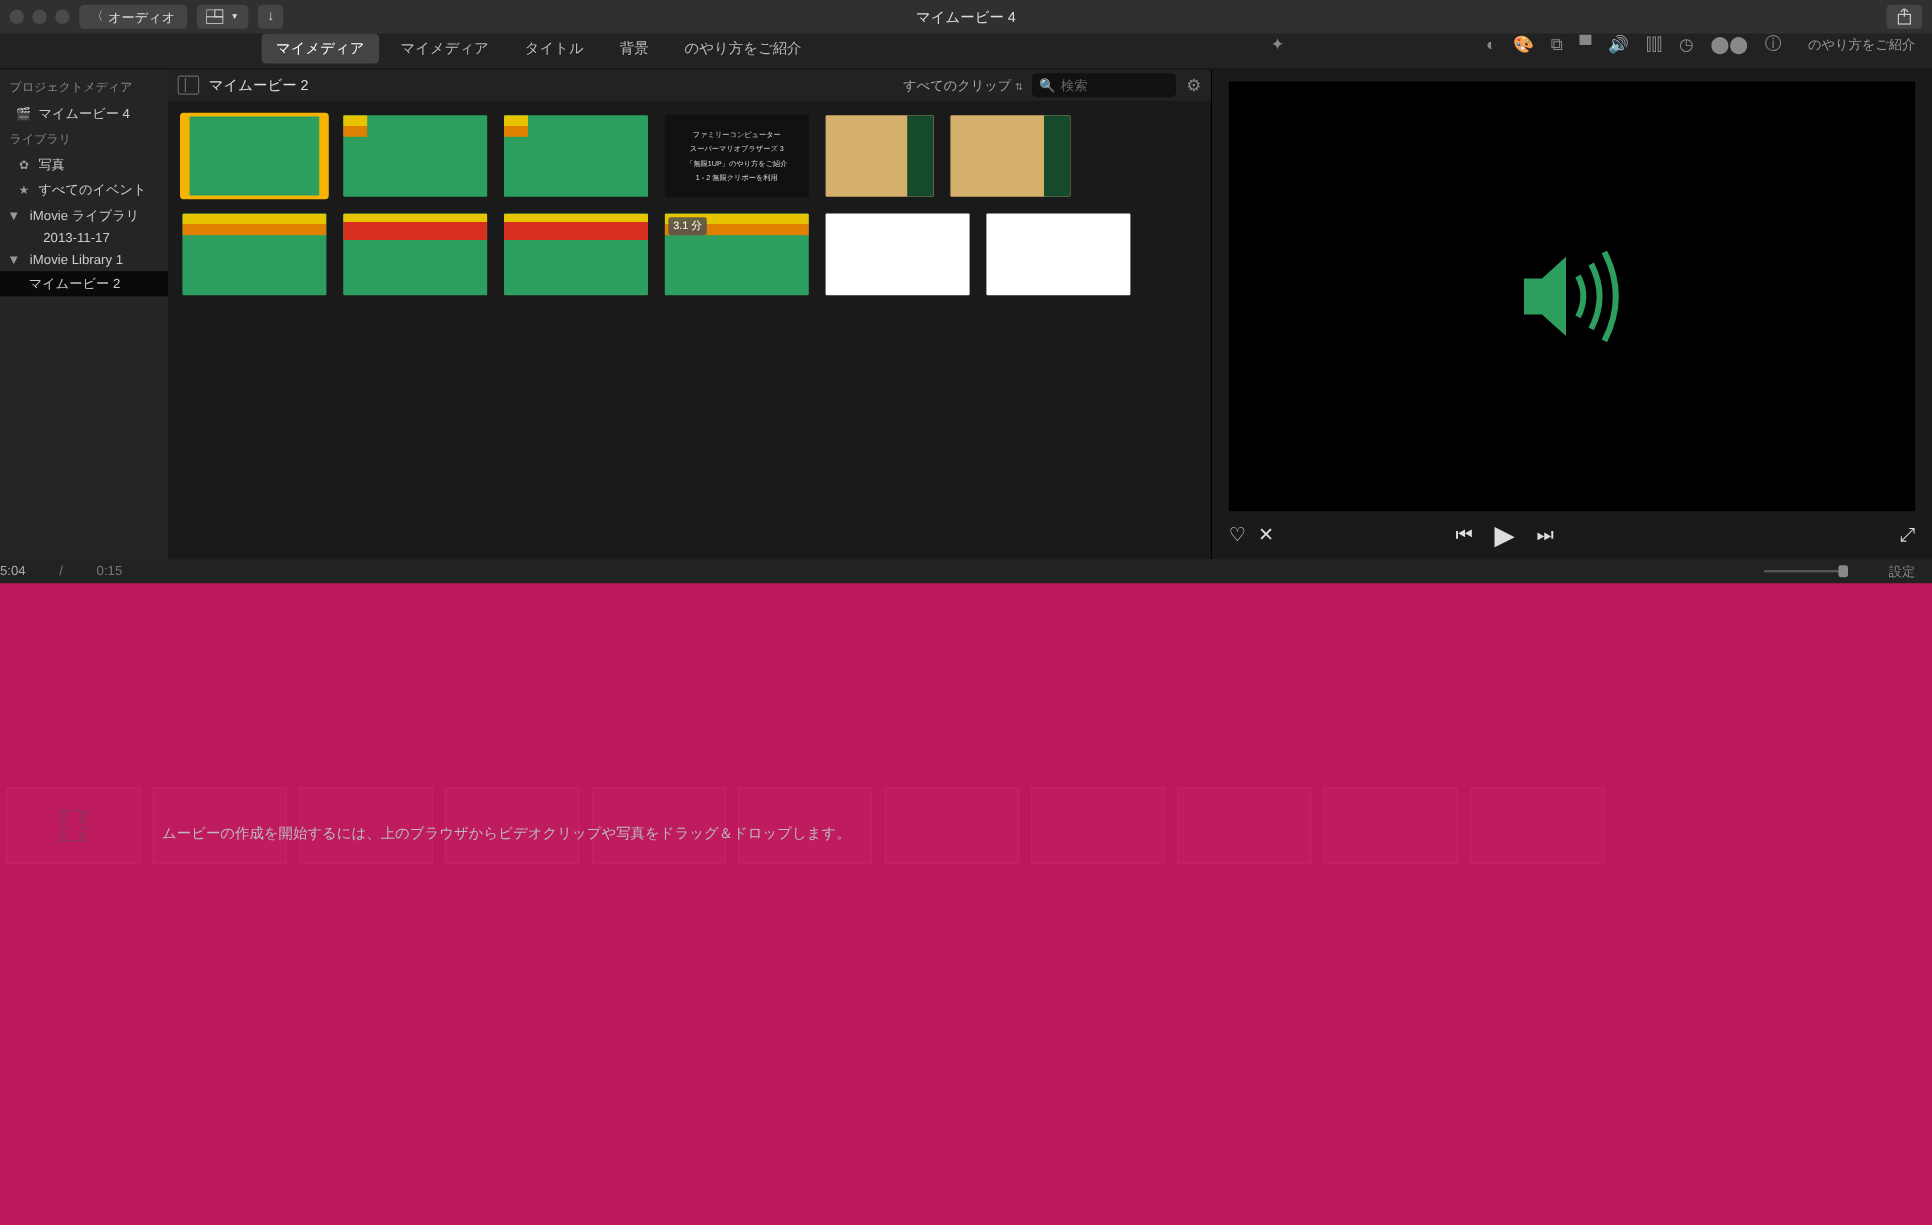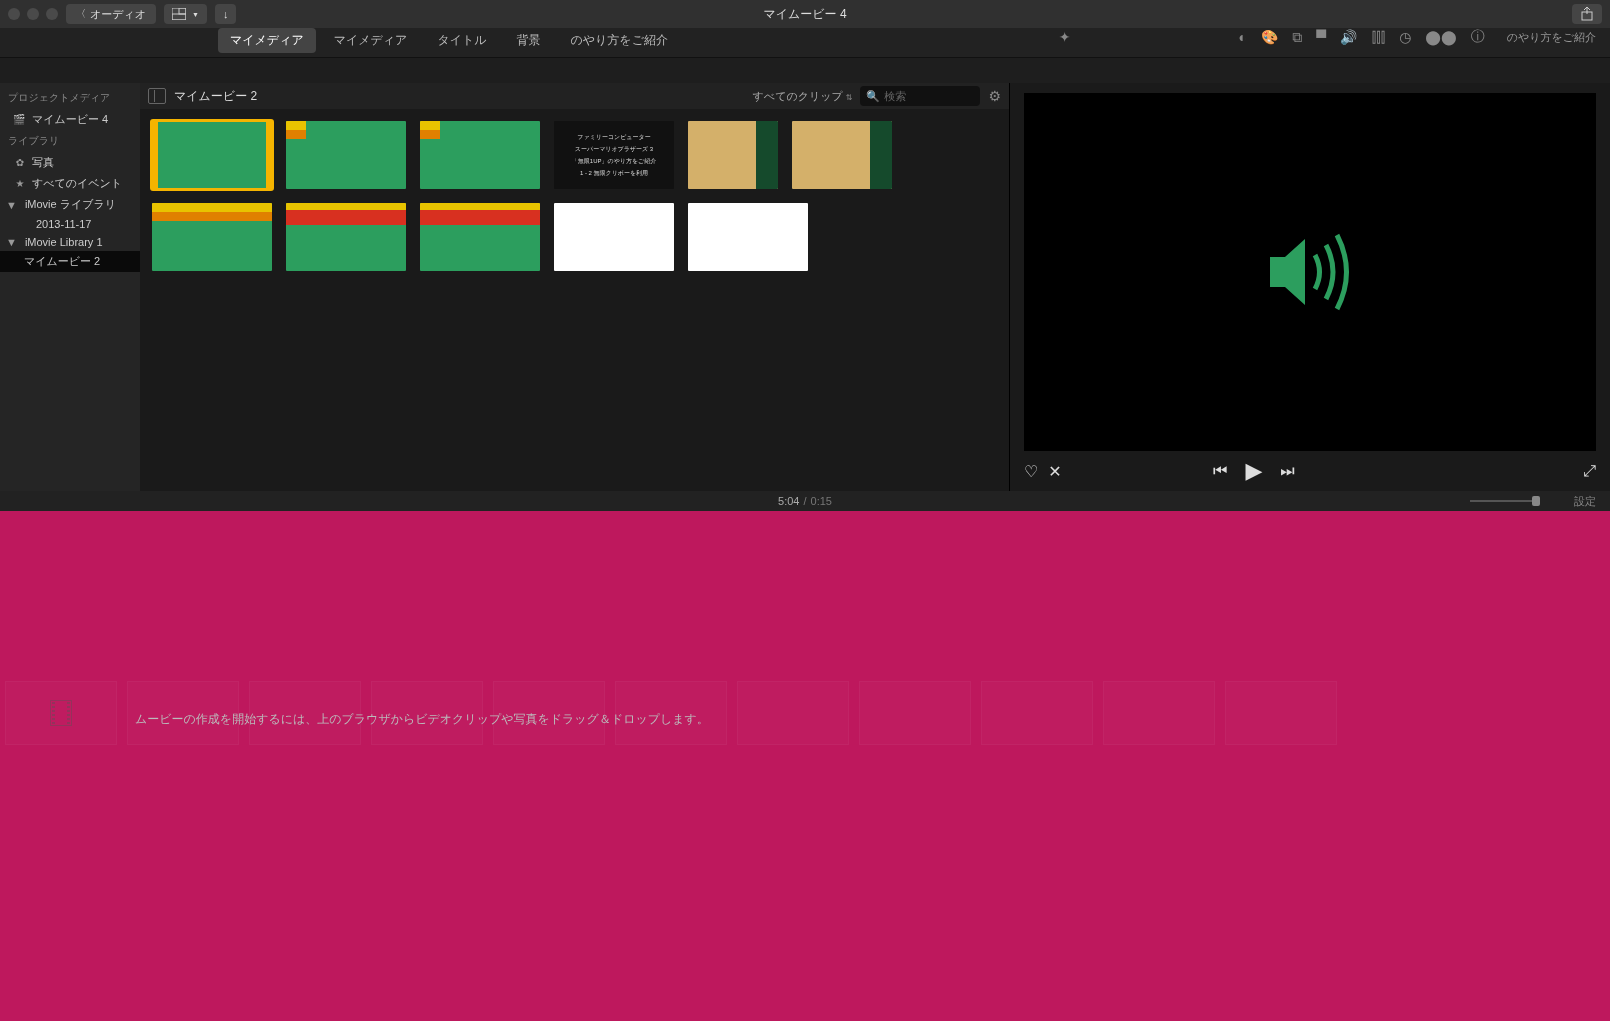--- a/index.html
+++ b/index.html
@@ -16,21 +16,21 @@
 
 
 .tabrow { height:30px; background:#222; border-bottom:1px solid #111; display:flex; align-items:flex-start; padding-left:218px; }
 .tab { color:#bbb; font-size:12px; padding:4px 12px; margin-right:6px; border-radius:4px; cursor:pointer; }
 .tab.active { background:#444; color:#fff; }
 .viewer-top { margin-left:auto; display:flex; align-items:center; gap:14px; padding-right:14px; }
 .vt-icon { color:#888; cursor:pointer; font-size:14px; }
 .vt-reset { color:#999; font-size:11px; cursor:pointer; margin-left:8px; }
 
 
-.main { display:flex; height:408px;margin-top:25px; }
+.main { display:flex; height:408px; }
 .sidebar { width:140px; background:#252525; padding:4px 0; font-size:11px; }
 .sb-head { color:#888; padding:4px 8px; font-size:10px; }
 .sb-item { display:flex; align-items:center; gap:6px; padding:3px 8px 3px 14px; color:#ccc; cursor:pointer; }
 .sb-item.sel { background:#0a0a0a; }
 .sb-ico { width:12px; height:12px; display:inline-flex; align-items:center; justify-content:center; color:#999; font-size:10px; }
 .tri { color:#999; margin-right:2px; }
 
 .browser { flex:1; background:#1a1a1a; border-right:1px solid #000; display:flex; flex-direction:column; }
 .browser-bar { height:26px; background:#222; display:flex; align-items:center; padding:0 8px; gap:8px; }
 .bb-toggle { width:18px; height:16px; border:1px solid #666; border-radius:2px; position:relative; cursor:pointer; }
@@ -58,21 +58,21 @@
 .viewer { width:600px; background:#1a1a1a; display:flex; flex-direction:column; }
 .canvas { flex:1; background:#000; margin:10px 14px 0; display:flex; align-items:center; justify-content:center; }
 .speaker { color:#2c9e5e; }
 .pcontrols { height:40px; display:flex; align-items:center; padding:0 14px; gap:14px; }
 .pc-left { display:flex; gap:10px; }
 .pc-center { margin:0 auto; display:flex; gap:18px; align-items:center; }
 .pc-ico { color:#ddd; cursor:pointer; font-size:16px; }
 .pc-right { margin-left:auto; cursor:pointer; }
 
 
-.tlbar { height:20px; background:#222; display:flex; align-items:center; justify-content:center; color:#aaa; font-size:11px; position:relative; }
+.tlbar { height:20px; background:#222; display:flex; align-items:center; justify-content:flex-start; color:#aaa; font-size:11px; position:relative;gap:24px; }
 .tl-time { }
 .tl-dur { color:#777; }
 .tl-slider { position:absolute; right:70px; top:9px; width:70px; height:2px; background:#555; }
 .tl-thumb { position:absolute; right:0; top:-4px; width:8px; height:10px; background:#888; border-radius:2px; }
 .tl-set { position:absolute; right:14px; color:#888; cursor:pointer; }
 .timeline { height:535px; background:#be185d; position:relative; }
 .tl-hint { position:absolute; left:135px; top:200px; color:#bbb; font-size:12px; }
 .tl-slots { position:absolute; left:5px; right:5px; top:170px; display:flex; gap:10px; }
 .slot { width:112px; height:64px; background:rgba(255,255,255,.02); border:1px solid rgba(255,255,255,.04); }
 .slot.first { display:flex; align-items:center; justify-content:center; }
@@ -194,20 +194,24 @@
       <div class="clip shogi noband" style="width:100px"></div>
       <div class="clip">
           <div class="band"></div>
         </div>
       <div class="clip red">
           <div class="band"></div>
         </div>
       <div class="clip red">
           <div class="band"></div>
         </div>
+      <div class="clip">
+          <div class="band"></div>
+          <div class="badge">3.1 分</div>
+        </div>
       <div class="clip white noband"></div>
       <div class="clip white noband"></div>
     </div>
   </div>
 
   <div class="viewer">
     <div class="canvas">
       <svg class="speaker" width="100" height="90" viewBox="0 0 100 90">
         <path d="M10 30 L25 30 L45 12 L45 78 L25 60 L10 60 Z" fill="#2c9e5e"></path>
         <path d="M55 28 Q64 45 55 62" stroke="#2c9e5e" stroke-width="5" fill="none"></path>

